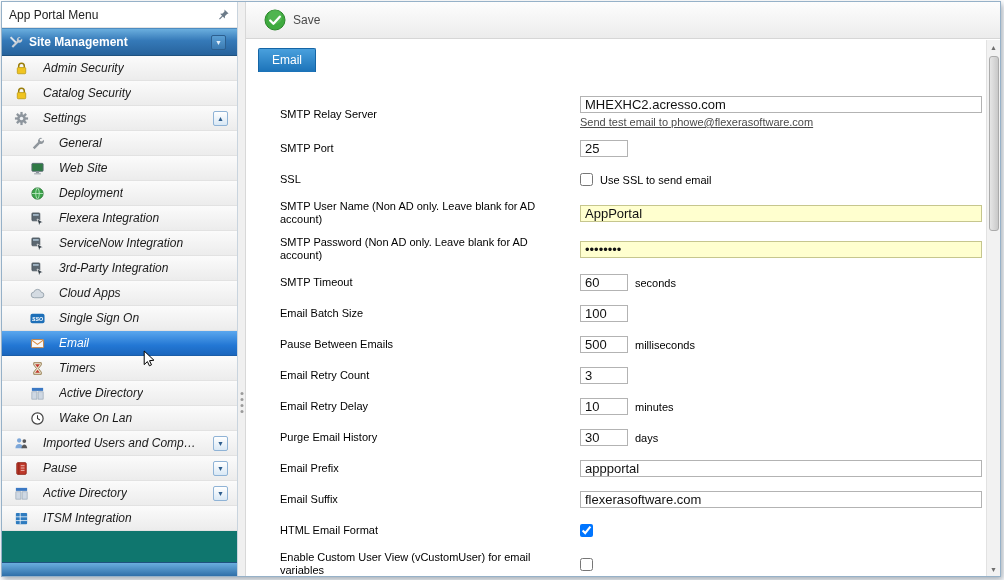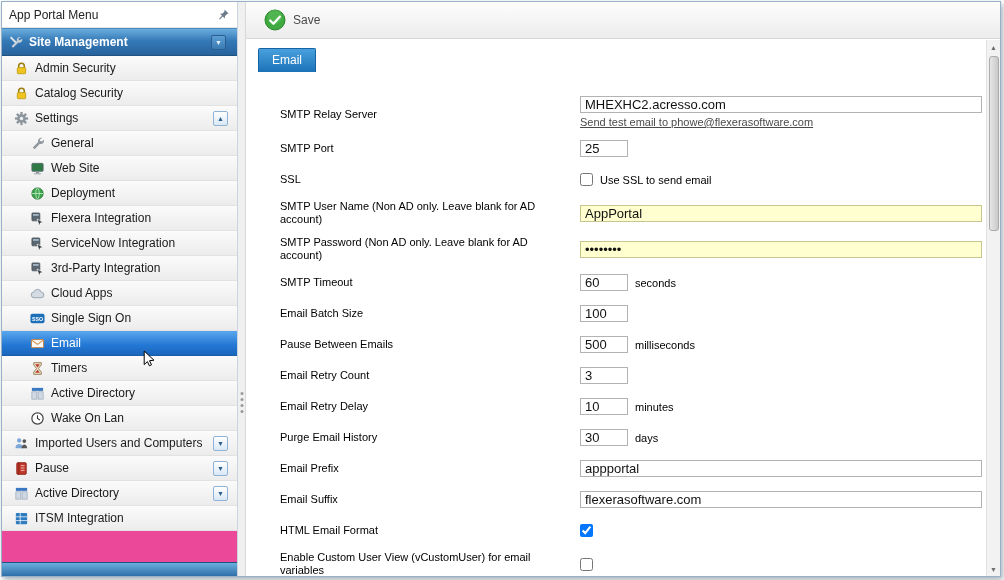--- a/index.html
+++ b/index.html
@@ -9,31 +9,31 @@
     width:1004px; height:580px; overflow:hidden;
   }
   .window {
     position:relative; width:1000px; height:576px; margin:1px;
     border:1px solid #96b1c8; background:#fff; display:flex; overflow:hidden;
     box-shadow:2px 3px 6px rgba(60,80,100,.45);
   }
 
   
   .sidebar { flex:0 0 236px; width:236px; display:flex; flex-direction:column;
-             background:#ec4899; border-right:1px solid #c9d4de; overflow:hidden; }
+             background:#0f766e; border-right:1px solid #c9d4de; overflow:hidden; }
   .sb-header { flex:0 0 26px; background:#fff; display:flex; align-items:center;
                padding:0 7px; font-size:12px; color:#222; border-bottom:1px solid #e4e4e4; }
   .sb-header .pin { margin-left:auto; width:13px; height:13px; }
   .group-header { flex:0 0 28px; display:flex; align-items:center; gap:6px; padding:0 6px;
                   background:linear-gradient(#6aaede,#3579b8 45%,#27639c);
                   border-top:1px solid #4d8cc0; border-bottom:1px solid #1f527f;
                   color:#fff; font-weight:bold; font-size:12px; }
-  .nav-item { flex:0 0 25px; height:25px; display:flex; align-items:center; gap:6px;
+  .nav-item { flex:0 0 25px; height:25px; display:flex; align-items:center; gap:14px;
               font-size:12px; color:#1a1a1a; padding-right:4px; cursor:default;
-              background:linear-gradient(#fbfbfb,#ececec); border-bottom:1px solid #e2e2e2; }
+              background:linear-gradient(#fbfbfb,#ececec); border-bottom:1px solid #e2e2e2;font-style:italic; }
   .nav-item.lvl1 { padding-left:12px; }
   .nav-item.lvl2 { padding-left:28px; }
   .nav-item.selected { background:linear-gradient(#5aa7ee,#2377d4 60%,#1b66bd);
                        color:#fff; border-bottom:1px solid #1a5da8; }
   .ico { width:15px; height:15px; flex:0 0 15px; }
   .lbl { white-space:nowrap; overflow:hidden; text-overflow:ellipsis; }
   .mini-btn { margin-left:auto; margin-right:5px; width:15px; height:15px; flex:0 0 15px;
               border:1px solid #8fb3d6; border-radius:2px; color:#2d5d8d;
               background:linear-gradient(#ffffff,#d9e8f5);
               font-size:7px; line-height:13px; text-align:center; cursor:pointer; }

